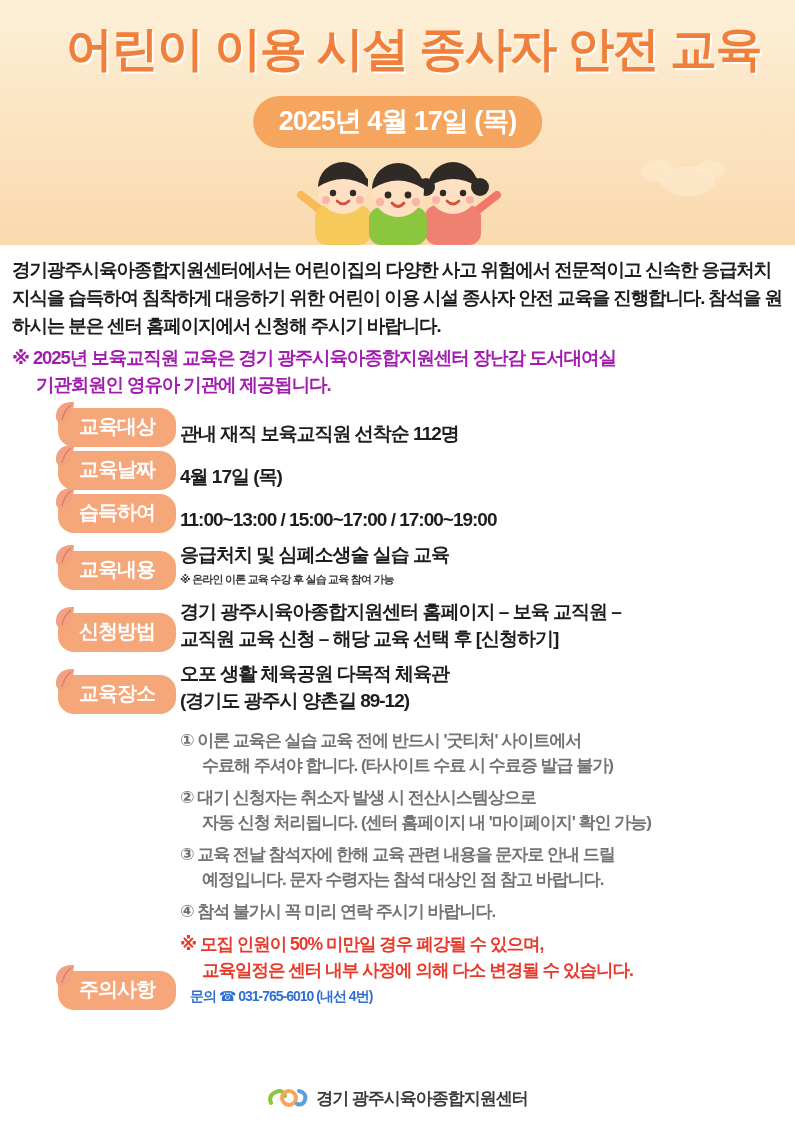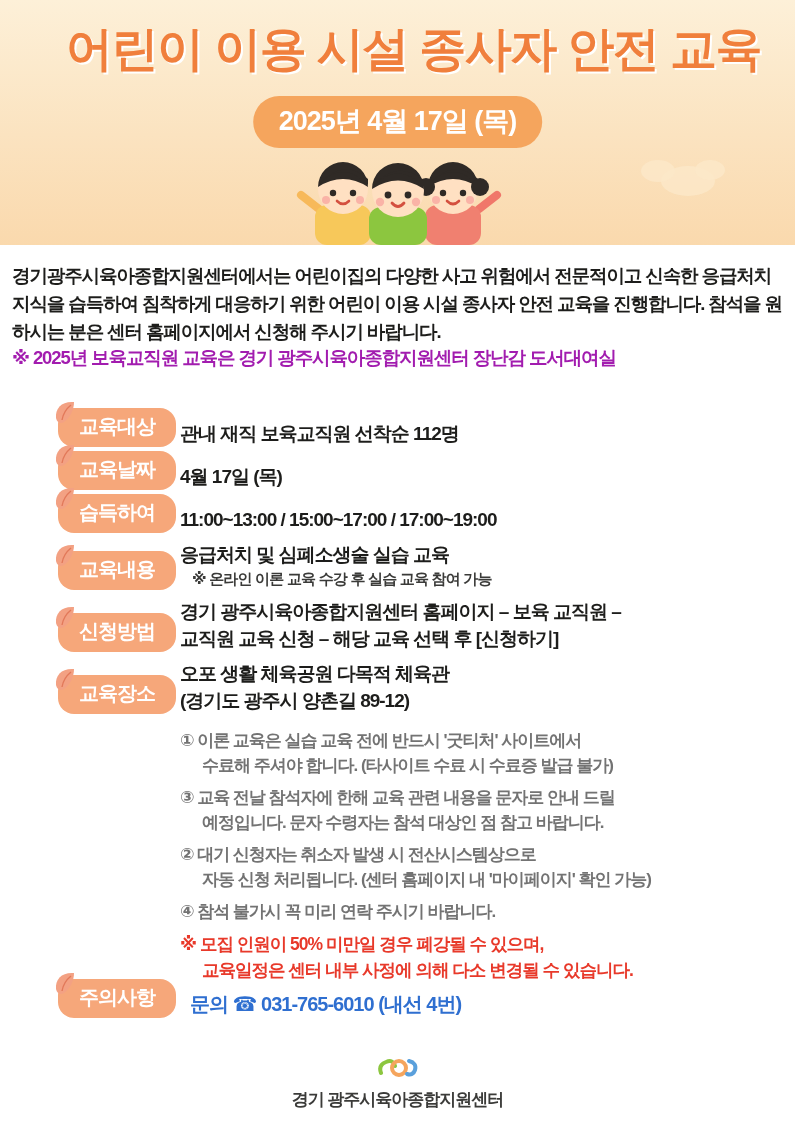--- a/index.html
+++ b/index.html
@@ -54,21 +54,21 @@
   .cloud.c1 { width: 54px; height: 30px; right: 80px; top: 166px; }
   .cloud.c2 { width: 34px; height: 22px; right: 120px; top: 160px; }
   .cloud.c3 { width: 30px; height: 20px; right: 70px; top: 160px; }
 
   
   .kids { position: absolute; bottom: 0; left: 50%; transform: translateX(-50%); width: 230px; height: 88px; }
 
   
   .intro {
     position: absolute;
-    top: 262px; left: 12px; width: 772px;
+    top: 256px; left: 12px; width: 772px;
     font-size: 18.5px;
     line-height: 28px;
     letter-spacing: -1.1px;
     color: #1d1d1b;
     font-weight: bold;
   }
   .notice {
     position: absolute;
     top: 344px; left: 12px; width: 772px;
     font-size: 18.5px;
@@ -117,26 +117,25 @@
     flex: 1 1 auto;
     padding-top: 4px;
     font-size: 19px;
     line-height: 27px;
     letter-spacing: -1px;
     color: #1d1d1b;
     font-weight: bold;
   }
   .row-content .sub {
     display: block;
-    font-size: 15px;
+    font-size: 11px;
     line-height: 22px;
     color: #3a3a38;
     font-weight: bold;
     letter-spacing: -0.8px;
-    margin-left: 12px;
   }
   .row-content .line2 { display: block; }
 
   
   .caution-list { margin: 0; padding: 0; list-style: none; }
   .caution-list li {
     font-size: 17px;
     line-height: 25px;
     letter-spacing: -1px;
     margin-bottom: 7px;
@@ -151,37 +150,35 @@
     margin-top: 4px;
     font-size: 17.5px;
     line-height: 26px;
     letter-spacing: -1px;
     color: #e8392a;
     font-weight: bold;
   }
   .red-note .indent { display: block; padding-left: 22px; }
 
   .contact {
-    margin-top: 8px;
-    font-size: 20px;
+    font-size: 14px;
     letter-spacing: -1px;
     color: #2f6fd0;
     font-weight: bold;
     padding-left: 10px;
   }
 
   
   .footer {
     position: absolute;
     bottom: 12px; left: 0; width: 795px;
     display: flex;
     align-items: center;
     justify-content: center;
     gap: 7px;
-    flex-direction: column;
   }
   .footer-name {
     font-size: 17px;
     letter-spacing: -1px;
     color: #3b3b39;
     font-weight: bold;
   }
 </style>
 </head>
 <body>
@@ -237,20 +234,21 @@
       <circle cx="133" cy="45" r="4.2" fill="#f9a8a0" opacity=".8"></circle>
       <path d="M109 46 q6 7 12 0" stroke="#d4503f" stroke-width="2.8" fill="none" stroke-linecap="round"></path>
     </g>
   </svg>
 </div>
 
 <div class="intro">경기광주시육아종합지원센터에서는 어린이집의 다양한 사고 위험에서 전문적이고 신속한 응급처치 지식을 습득하여 침착하게 대응하기 위한 어린이 이용 시설 종사자 안전 교육을 진행합니다. 참석을 원하시는 분은 센터 홈페이지에서 신청해 주시기 바랍니다.</div>
 
 <div class="notice">
   <span>※ 2025년 보육교직원 교육은 경기 광주시육아종합지원센터 장난감 도서대여실</span>
+  <span class="indent">기관회원인 영유아 기관에 제공됩니다.</span>
 </div>
 
 <div class="rows">
 
   <div class="row">
     <div class="tag-wrap">
       <svg class="leaf" viewBox="0 0 26 26">
         <path d="M22 3 C10 2 3 9 4 19 C5 24 9 25 12 23 C18 19 22 11 22 3 Z" fill="#f3a183"></path>
         <path d="M19 6 C14 10 11 15 10 21" stroke="#e2795a" stroke-width="1.4" fill="none"></path>
       </svg>
@@ -338,28 +336,28 @@
       <span class="tag">주의사항</span>
     </div>
     <div class="row-content">
       <ul class="caution-list">
         <li>
           <span>①</span>
           <span>이론 교육은 실습 교육 전에 반드시 '굿티처' 사이트에서</span>
           <span class="cont">수료해 주셔야 합니다. (타사이트 수료 시 수료증 발급 불가)</span>
         </li>
         <li>
+          <span>②</span>
+          <span>대기 신청자는 취소자 발생 시 전산시스템상으로</span>
+          <span class="cont">자동 신청 처리됩니다. (센터 홈페이지 내 '마이페이지' 확인 가능)</span>
+        </li>
+        <li>
           <span>③</span>
           <span>교육 전날 참석자에 한해 교육 관련 내용을 문자로 안내 드릴</span>
           <span class="cont">예정입니다. 문자 수령자는 참석 대상인 점 참고 바랍니다.</span>
-        </li>
-        <li>
-          <span>②</span>
-          <span>대기 신청자는 취소자 발생 시 전산시스템상으로</span>
-          <span class="cont">자동 신청 처리됩니다. (센터 홈페이지 내 '마이페이지' 확인 가능)</span>
         </li>
         <li>
           <span>④</span>
           <span>참석 불가시 꼭 미리 연락 주시기 바랍니다.</span>
         </li>
       </ul>
       <div class="red-note">
         <span>※ 모집 인원이 50% 미만일 경우 폐강될 수 있으며,</span>
         <span class="indent">교육일정은 센터 내부 사정에 의해 다소 변경될 수 있습니다.</span>
       </div>

